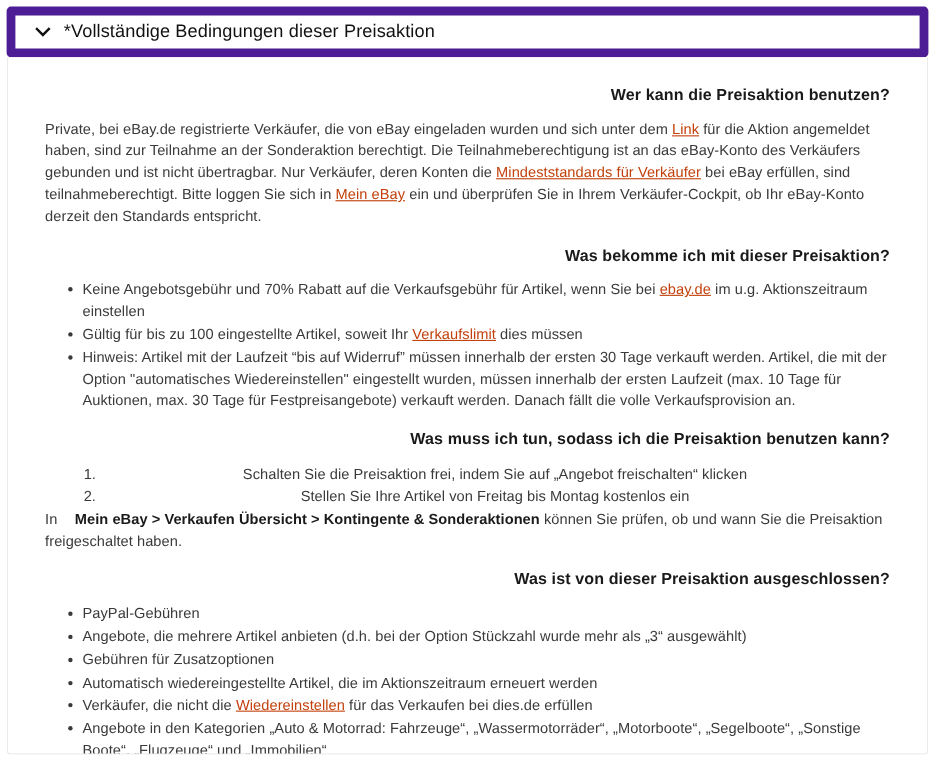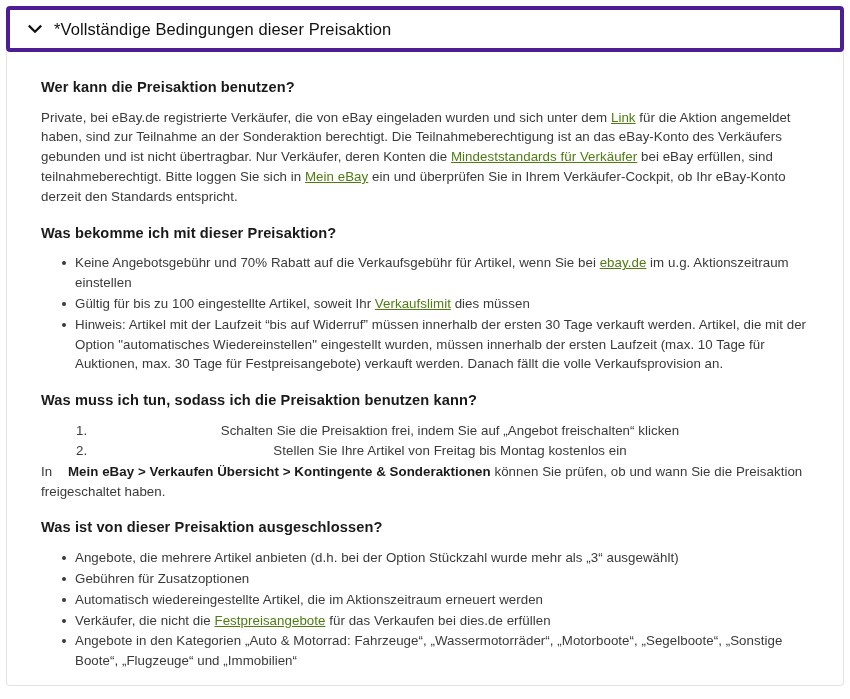--- a/index.html
+++ b/index.html
@@ -23,21 +23,21 @@
   }
 
   
   .acc-header {
     position: absolute;
     left: 6px;
     top: 6px;
     width: 838px;
     height: 46px;
     box-sizing: border-box;
-    border: 4px solid #4c1d95;
+    border: 8px solid #4c1d95;
     border-radius: 4px;
     background: #ffffff;
     display: flex;
     align-items: center;
     padding-left: 14px;
     cursor: pointer;
   }
   .chev {
     width: 22px;
     height: 22px;
@@ -74,20 +74,21 @@
     padding: 26px 34px 10px 34px;
   }
 
   h3.sec-title {
     font-size: 14.6px;
     font-weight: 700;
     color: #1a1a1a;
     margin: 0 0 10px 0;
     line-height: 1.35;
     letter-spacing: 0.1px;
+    text-align: right;
   }
   .sec-block { margin-bottom: 17px; }
   .sec-block:last-child { margin-bottom: 0; }
 
   p.para {
     font-size: 13.3px;
     line-height: 19.8px;
     color: #3a3a3a;
     margin: 0 0 2px 0;
     letter-spacing: 0.05px;
@@ -125,21 +126,21 @@
   }
   ol.nlist > li {
     font-size: 13.3px;
     line-height: 20.5px;
     color: #3a3a3a;
     letter-spacing: 0.05px;
     text-align: center;
   }
 
   a.lnk {
-    color: #4d7c0f;
+    color: #c2410c;
     text-decoration: underline;
   }
   b.bold { font-weight: 700; color: #1a1a1a; padding-left: 12px; }
 
   .note-para { margin-top: 12px; }
 </style>
 </head>
 <body>
 
 <div class="wrap">
@@ -175,23 +176,24 @@
         <ol class="nlist">
           <li>Schalten Sie die Preisaktion frei, indem Sie auf „Angebot freischalten“ klicken</li>
           <li>Stellen Sie Ihre Artikel von Freitag bis Montag kostenlos ein</li>
         </ol>
         <p class="para note-para"><span>In </span><b class="bold">Mein eBay &gt; Verkaufen Übersicht &gt; Kontingente &amp; Sonderaktionen</b><span> können Sie prüfen, ob und wann Sie die Preisaktion freigeschaltet haben.</span></p>
       </div>
 
       <div class="sec-block">
         <h3 class="sec-title">Was ist von dieser Preisaktion ausgeschlossen?</h3>
         <ul class="blist">
+          <li>PayPal-Gebühren</li>
           <li>Angebote, die mehrere Artikel anbieten (d.h. bei der Option Stückzahl wurde mehr als „3“ ausgewählt)</li>
           <li>Gebühren für Zusatzoptionen</li>
           <li>Automatisch wiedereingestellte Artikel, die im Aktionszeitraum erneuert werden</li>
-          <li><span>Verkäufer, die nicht die </span><a class="lnk" href="#">Festpreisangebote</a><span> für das Verkaufen bei dies.de erfüllen</span></li>
+          <li><span>Verkäufer, die nicht die </span><a class="lnk" href="#">Wiedereinstellen</a><span> für das Verkaufen bei dies.de erfüllen</span></li>
           <li>Angebote in den Kategorien „Auto &amp; Motorrad: Fahrzeuge“, „Wassermotorräder“, „Motorboote“, „Segelboote“, „Sonstige Boote“, „Flugzeuge“ und „Immobilien“</li>
         </ul>
       </div>
 
     </div>
   </div>
 </div>
 
 </body></html>

